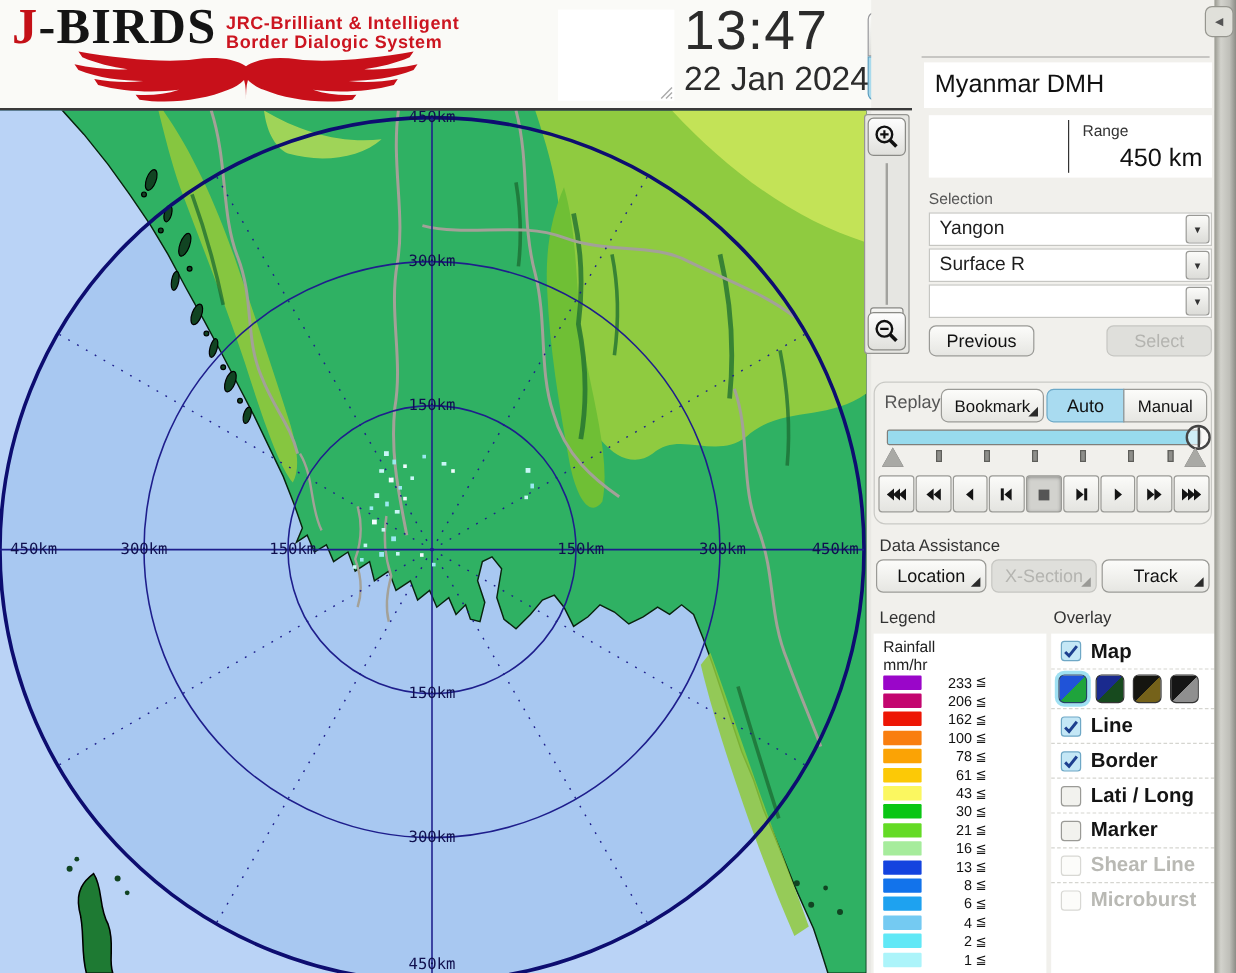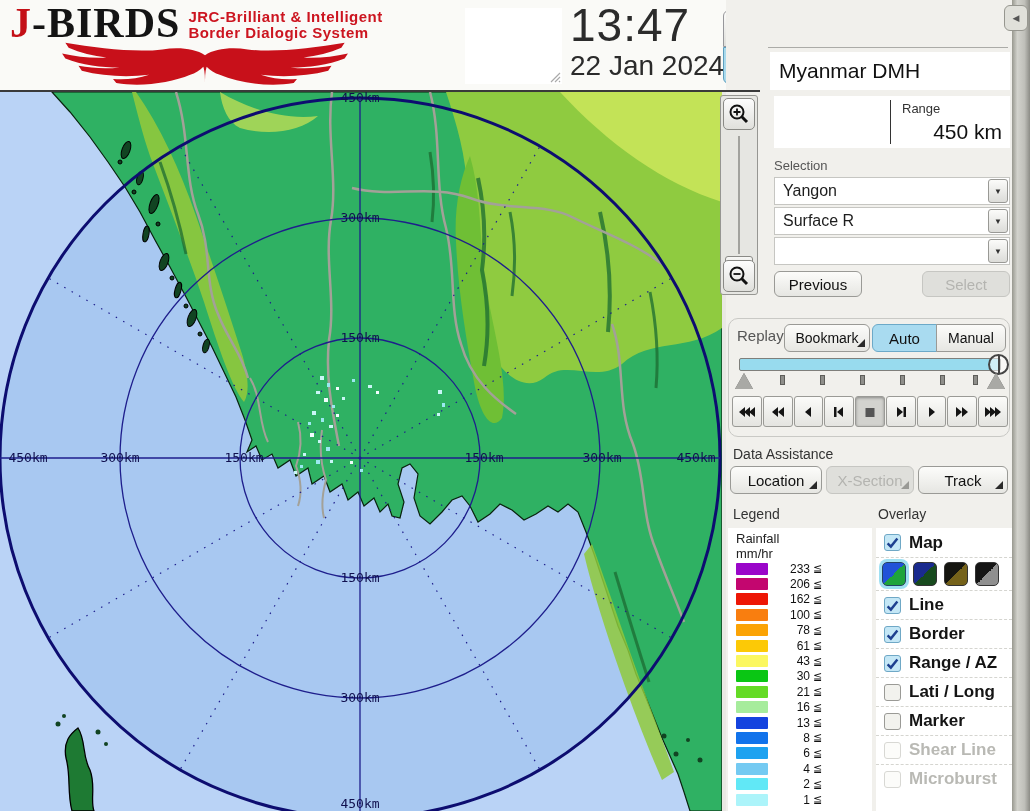--- a/index.html
+++ b/index.html
@@ -2,21 +2,21 @@
 <html><head>
 <meta charset="utf-8">
 <style>
   * { margin:0; padding:0; box-sizing:border-box; }
   html,body { width:1030px; height:811px; overflow:hidden; background:#E9E8E4;
     font-family:"Liberation Sans", sans-serif; }
   
   #header { position:absolute; left:0; top:0; width:1030px; height:92px; background:#FAFAF7; }
   #map-topline { position:absolute; left:0; top:90px; width:760px; height:2px; background:#3A3A3A; z-index:5; }
   #logo { position:absolute; left:10px; top:2px; width:400px; height:88px; }
-  #logo-title-row { display:flex; align-items:center; }
+  #logo-title-row { display:flex; align-items:flex-end; }
   #logo-jbirds { font-family:"Liberation Serif", serif; font-weight:bold; font-size:42px; line-height:42px; color:#141414; letter-spacing:1px; }
   #logo-jbirds .red-j { color:#C41017; }
   #logo-tag { margin-left:8px; margin-top:4px; color:#CC1520; font-weight:bold; font-size:15px; line-height:16px; letter-spacing:.5px; }
   #logo-eagle { position:absolute; left:0; top:40px; width:390px; height:46px; }
   #clock-box { position:absolute; left:465px; top:8px; width:97px; height:76px; background:#FFFFFF; }
   #clock-grip { position:absolute; right:1px; bottom:1px; }
   #time-big { position:absolute; left:570px; top:-2px; font-size:46px; color:#2B2B2B; letter-spacing:1px; }
   #date-txt { position:absolute; left:570px; top:50px; font-size:28px; color:#2B2B2B; }
   .tzbtn { position:absolute; left:723px; width:35px; height:37px; border:1px solid #97979B;
     font-size:12px; color:#222; display:flex; align-items:center; justify-content:center; cursor:pointer; }
@@ -565,28 +565,20 @@
       </div>
       <div class="ov-row">
         <div class="ov-check">
           <svg width="13" height="13" viewBox="0 0 16 16">
             <polyline points="2,9 6,13 14,3" fill="none" stroke="#1D3F8F" stroke-width="3"></polyline>
           </svg>
         </div>
         <div class="ov-lbl">Border</div>
       </div>
       <div class="ov-row">
-        <div class="ov-check">
-          <svg width="13" height="13" viewBox="0 0 16 16">
-            <polyline points="2,9 6,13 14,3" fill="none" stroke="#1D3F8F" stroke-width="3"></polyline>
-          </svg>
-        </div>
-        <div class="ov-lbl">Range / AZ</div>
-      </div>
-      <div class="ov-row">
         <div class="ov-check unchecked"></div>
         <div class="ov-lbl">Lati / Long</div>
       </div>
       <div class="ov-row">
         <div class="ov-check unchecked"></div>
         <div class="ov-lbl">Marker</div>
       </div>
       <div class="ov-row">
         <div class="ov-check off"></div>
         <div class="ov-lbl off">Shear Line</div>

